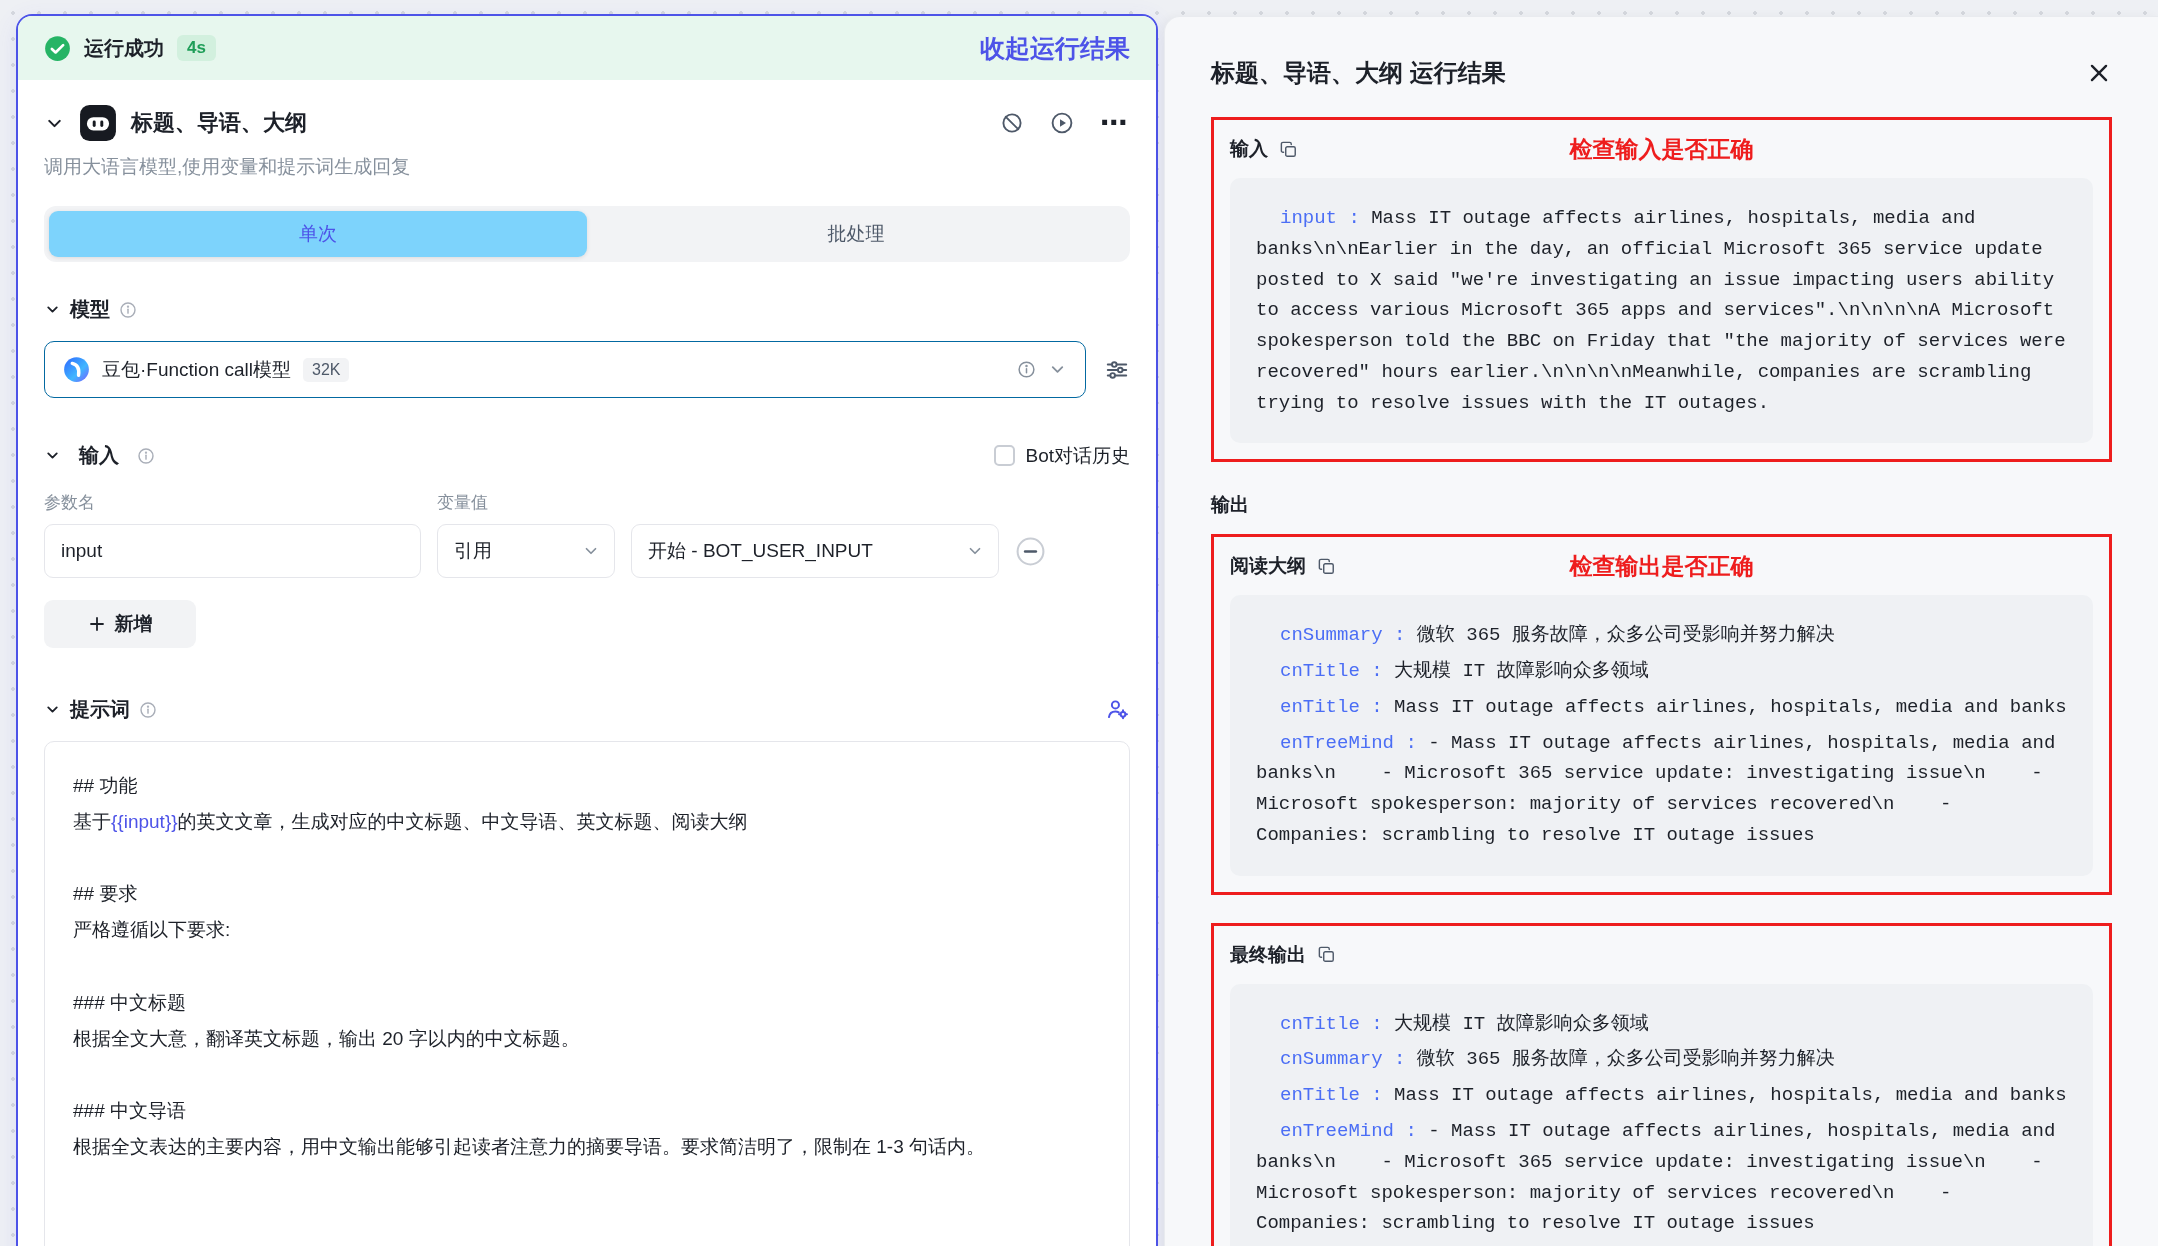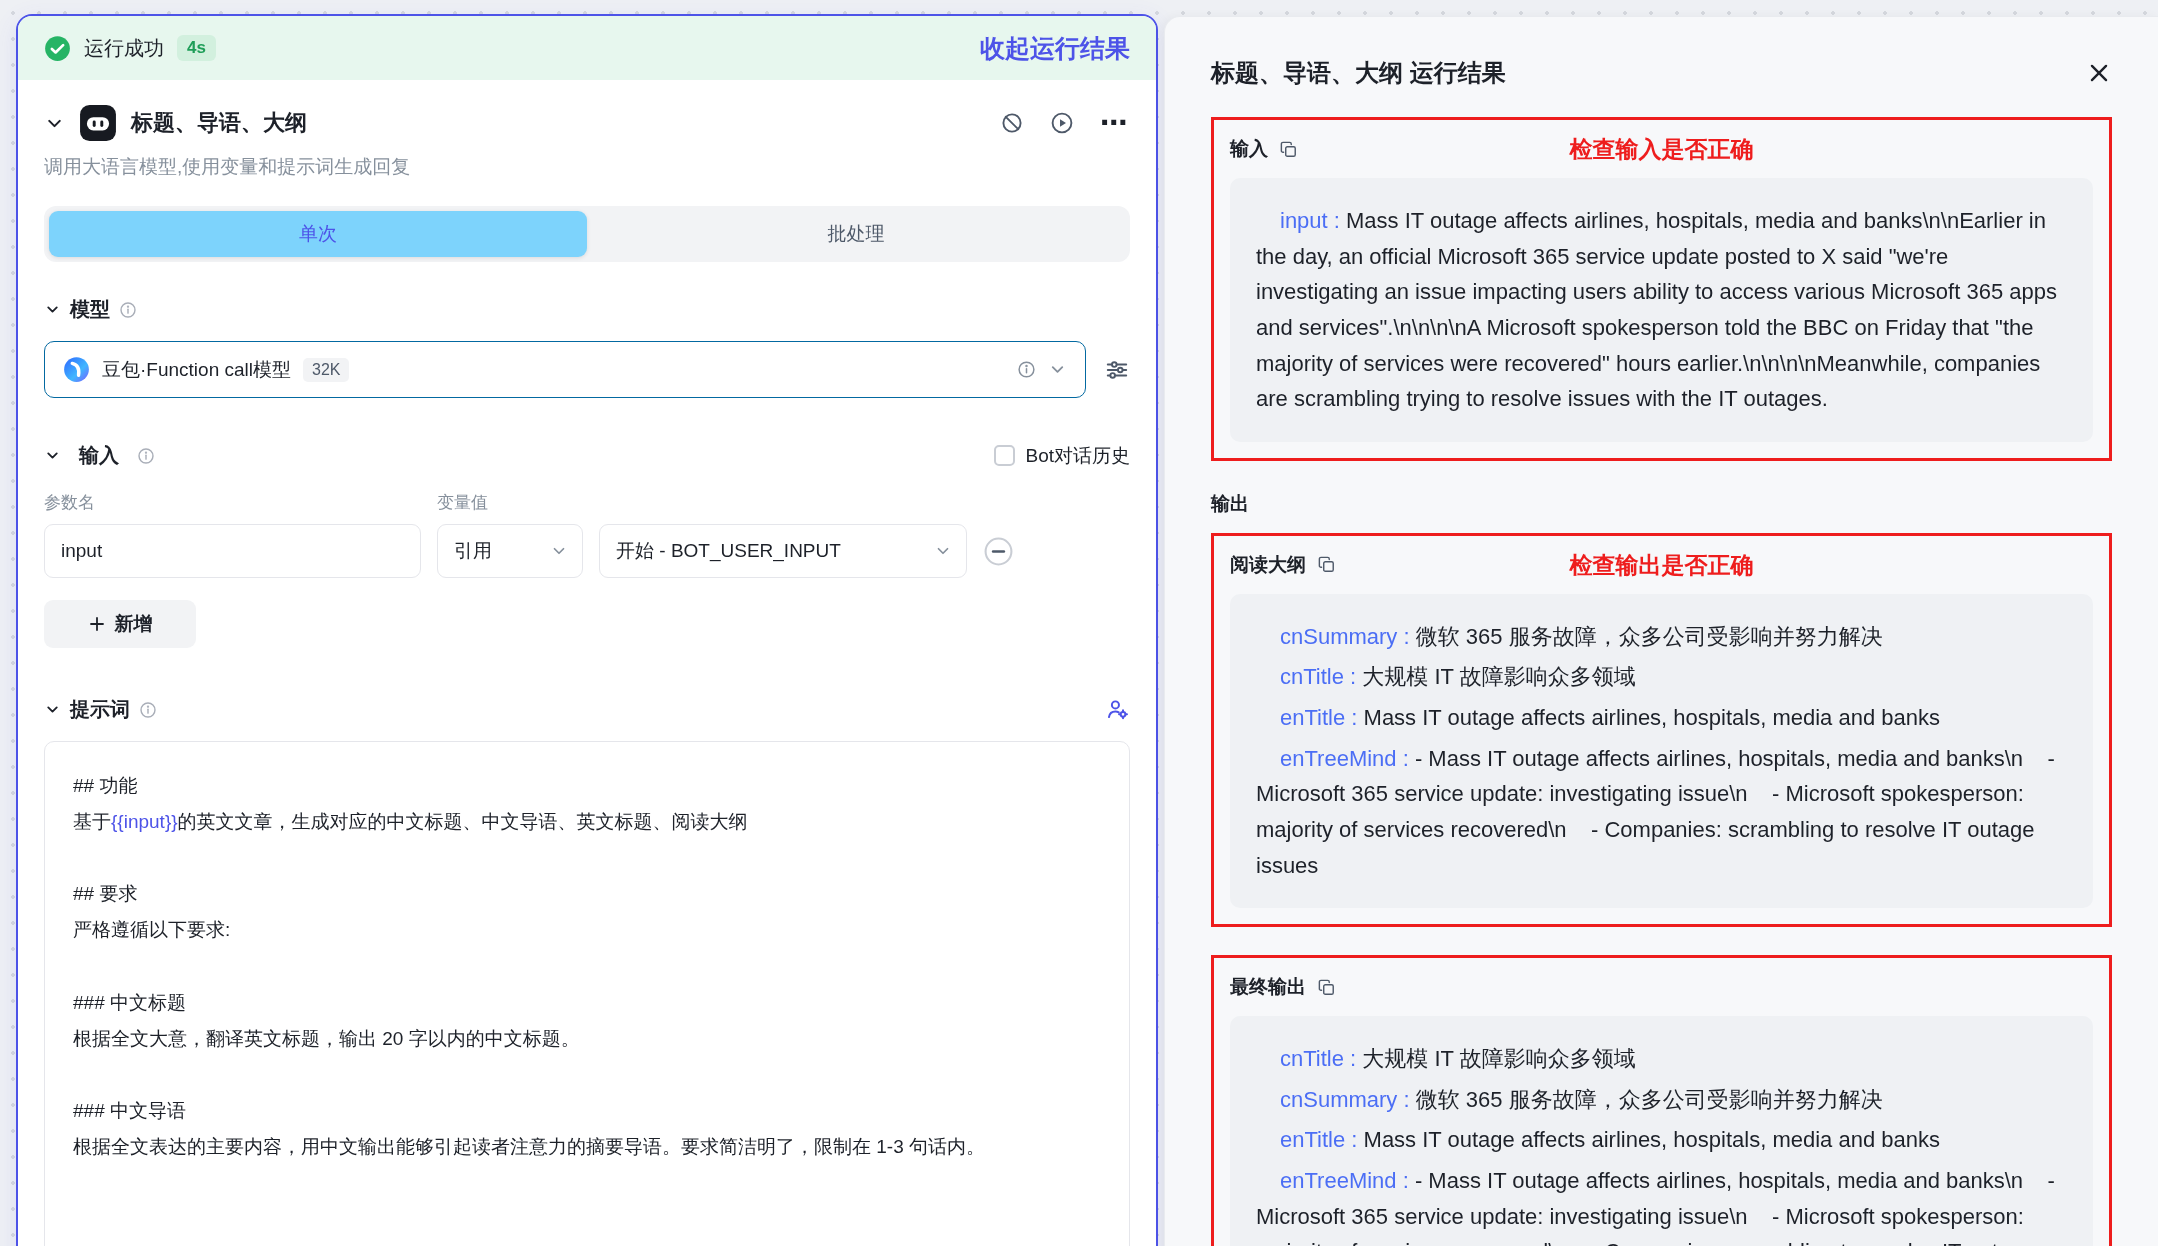--- a/index.html
+++ b/index.html
@@ -18,21 +18,21 @@
   
   .node-card {
     position:absolute; left:16px; top:14px; width:1142px; height:1420px;
     background:#fff; border:2px solid #4d53e8; border-radius:16px;
     overflow:hidden; box-shadow:0 6px 24px rgba(77,83,232,.10);
   }
   .banner {
     height:64px; background:#e7f7ee; display:flex; align-items:center;
     padding:0 26px; gap:13px;
   }
-  .banner-title { font-size:20px; font-weight:400; }
+  .banner-title { font-size:20px; font-weight:700; }
   .dur-badge {
     background:#d2f0de; color:#1e9e58; font-size:17px; font-weight:600;
     padding:3px 10px; border-radius:6px;
   }
   .collapse-link { color:#4d53e8; font-size:25px; font-weight:600; cursor:pointer; text-decoration:none; }
 
   .node-header { display:flex; align-items:center; gap:14px; padding:24px 26px 0 26px; }
   .node-title { font-size:22px; font-weight:700; }
   .header-icons { display:flex; align-items:center; gap:26px; color:#4e5969; }
   .ellipsis { font-size:28px; font-weight:700; color:#1d2129; line-height:1; letter-spacing:2px; }
@@ -69,21 +69,21 @@
   .col-labels .c1 { width:393px; }
   .param-row { margin-top:10px; display:flex; align-items:center; gap:16px; }
   .text-input {
     width:377px; height:54px; border:1px solid #e5e6eb; border-radius:9px;
     padding:0 16px; font-size:19px; font-family:inherit; color:#1d2129; background:#fff;
   }
   .select {
     height:54px; border:1px solid #e5e6eb; border-radius:9px; background:#fff;
     display:flex; align-items:center; padding:0 14px 0 16px; font-size:19px; gap:10px; cursor:pointer;
   }
-  .select-ref { width:146px;text-align:center; }
+  .select-ref { width:178px;text-align:center; }
   .select-val { width:368px; }
   .minus-btn { cursor:pointer; }
 
   .add-btn {
     margin-top:22px; height:48px; width:152px; background:#f2f3f5; border:none; border-radius:9px;
     display:flex; align-items:center; justify-content:center; gap:9px;
     font-size:19px; font-weight:600; color:#1d2129; cursor:pointer; font-family:inherit;
   }
 
   .prompt-box {
@@ -106,21 +106,21 @@
   .redbox { border:3px solid #ee1d1d; margin-top:28px; padding:12px 16px 16px 16px; }
   .block-label-row { position:relative; display:flex; align-items:center; gap:11px; height:34px; }
   .block-label { font-size:19px; font-weight:700; }
   .annotation {
     position:absolute; left:50%; top:50%; transform:translate(-50%,-50%);
     color:#ee1d1d; font-size:23px; font-weight:600; white-space:nowrap;
   }
   .content-box {
     margin-top:12px; background:#eff1f4; border-radius:10px; padding:20px 26px;
   }
-  .kv { font-size:22px; line-height:1.62; text-indent:24px; white-space:pre-wrap; margin:5px 0; }
+  .kv { font-size:19px; line-height:1.62; text-indent:24px; white-space:pre-wrap; margin:5px 0;font-family:Liberation Mono, monospace; }
   .kv-key { color:#4b6ef5; }
   .out-label { margin-top:30px; font-size:19px; font-weight:700; }
 </style>
 </head>
 <body>
 
 <section class="node-card">
 
   <div class="banner">
     <span>

